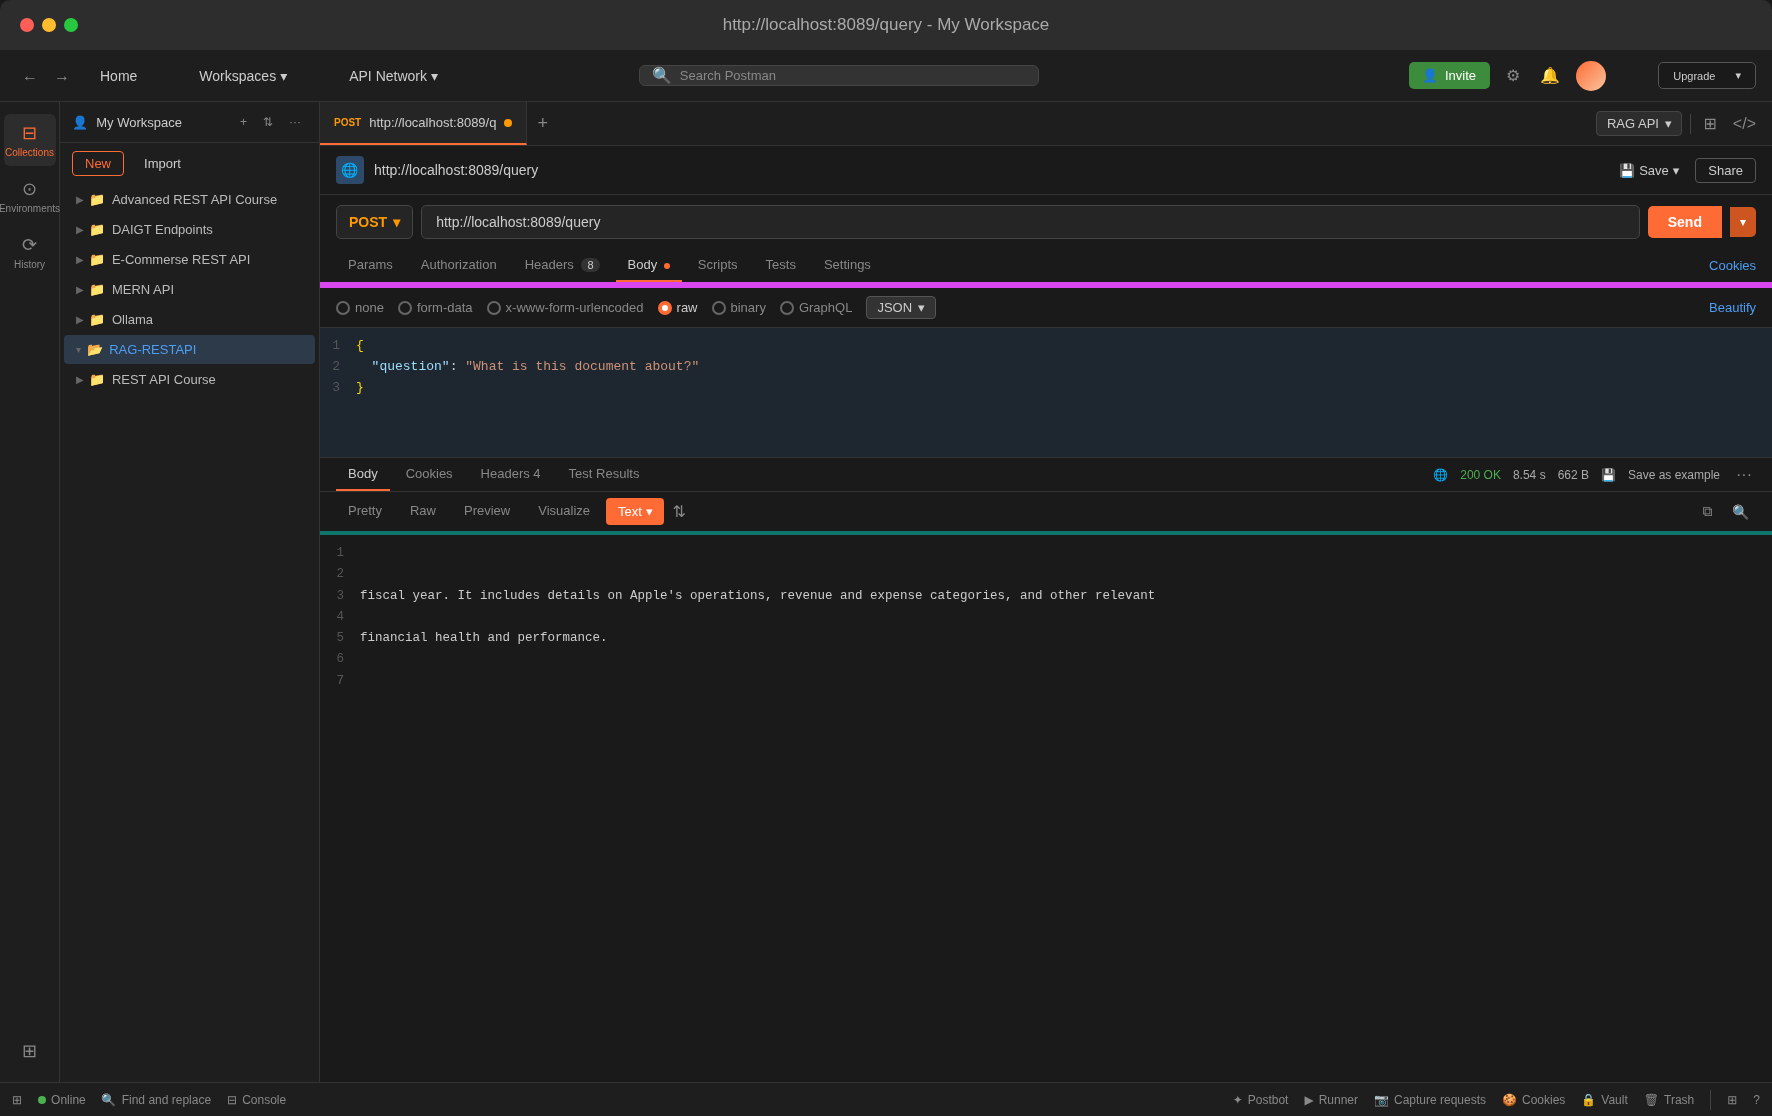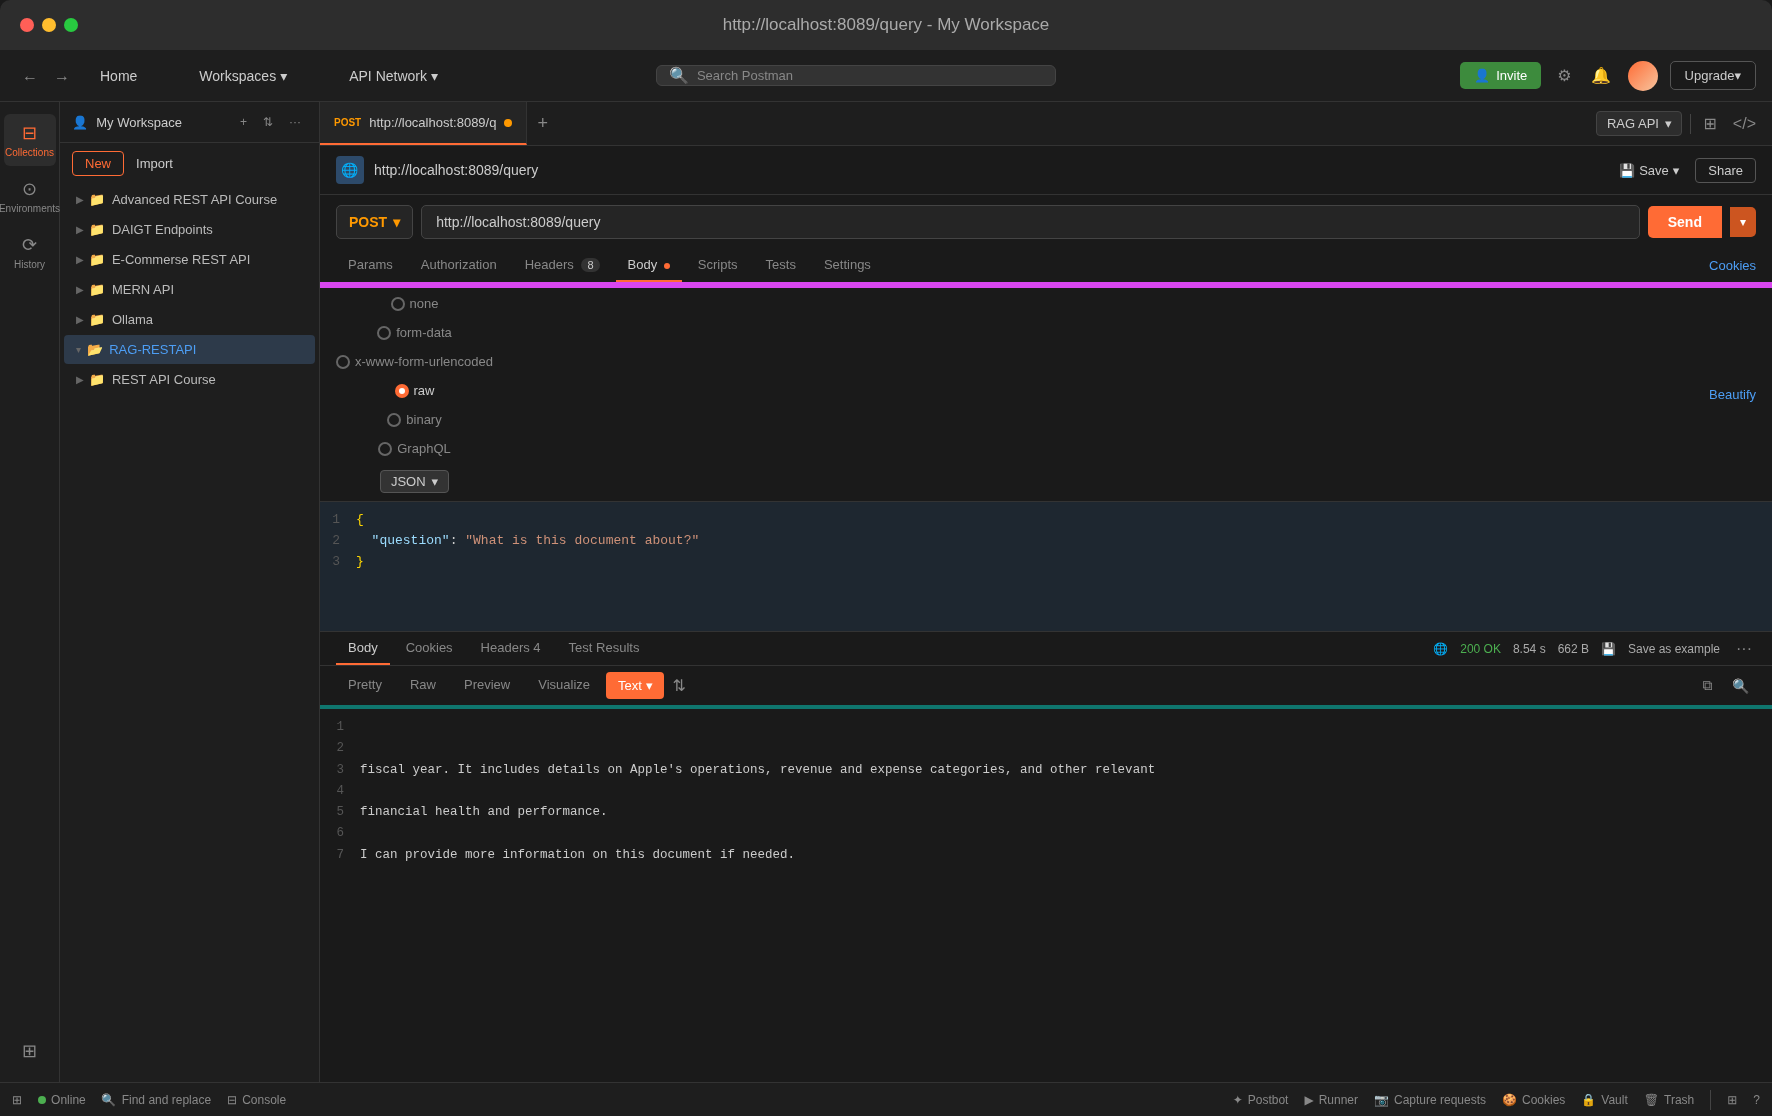--- a/index.html
+++ b/index.html
@@ -138,24 +138,25 @@
       justify-content: center;
       cursor: pointer;
     }
     .upgrade-btn {
       background: #1a1a1a;
       border: 1px solid #555;
       color: #ccc;
       padding: 6px 14px;
       border-radius: 5px;
       cursor: pointer;
-      font-size: 13px;
-      display: flex;
-      align-items: center;
-      gap: 0;
+      font-size: 11px;
+      display: flex;
+      align-items: center;
+      gap: 20px;
+      margin-left: 40px;
     }
 
     
     .main-container {
       display: flex;
       flex: 1;
       overflow: hidden;
     }
 
     
@@ -218,21 +219,21 @@
       color: #888;
       cursor: pointer;
       padding: 3px 6px;
       border-radius: 4px;
       font-size: 12px;
     }
     .new-import-row {
       display: flex;
       align-items: center;
       padding: 8px 12px;
-      gap: 12px;
+      gap: 20px;
     }
     .new-btn {
       background: none;
       border: 1px solid #ff6b35;
       color: #ff6b35;
       padding: 4px 12px;
       border-radius: 4px;
       cursor: pointer;
       font-size: 13px;
     }
@@ -468,21 +469,21 @@
     
     .body-type-row {
       display: flex;
       align-items: center;
       padding: 8px 16px;
       gap: 16px;
       border-bottom: 1px solid #333;
       flex-shrink: 0;
       justify-content: space-between;
     }
-    .body-types-left { display: flex; align-items: center; gap: 14px; flex-direction: column; }
+    .body-types-left { display: flex; align-items: center; gap: 14px; }
     .radio-option {
       display: flex;
       align-items: center;
       gap: 5px;
       font-size: 13px;
       color: #888;
       cursor: pointer;
     }
     .radio-option.active { color: #ccc; }
     .radio-circle {
@@ -971,21 +972,20 @@
         <div class="resp-line">
           <span class="resp-line-num">5</span>
           <span class="resp-text">financial health and performance.</span>
         </div>
         <div class="resp-line">
           <span class="resp-line-num">6</span>
           <span class="resp-text"></span>
         </div>
         <div class="resp-line">
           <span class="resp-line-num">7</span>
-          <span class="resp-text">I can provide more information on this document if needed.</span>
         </div>
       </div>
     </div>
 
   </div>
 </div>
 
 <div class="bottom-bar">
   <div class="bottom-item">
     <span>⊞</span>

